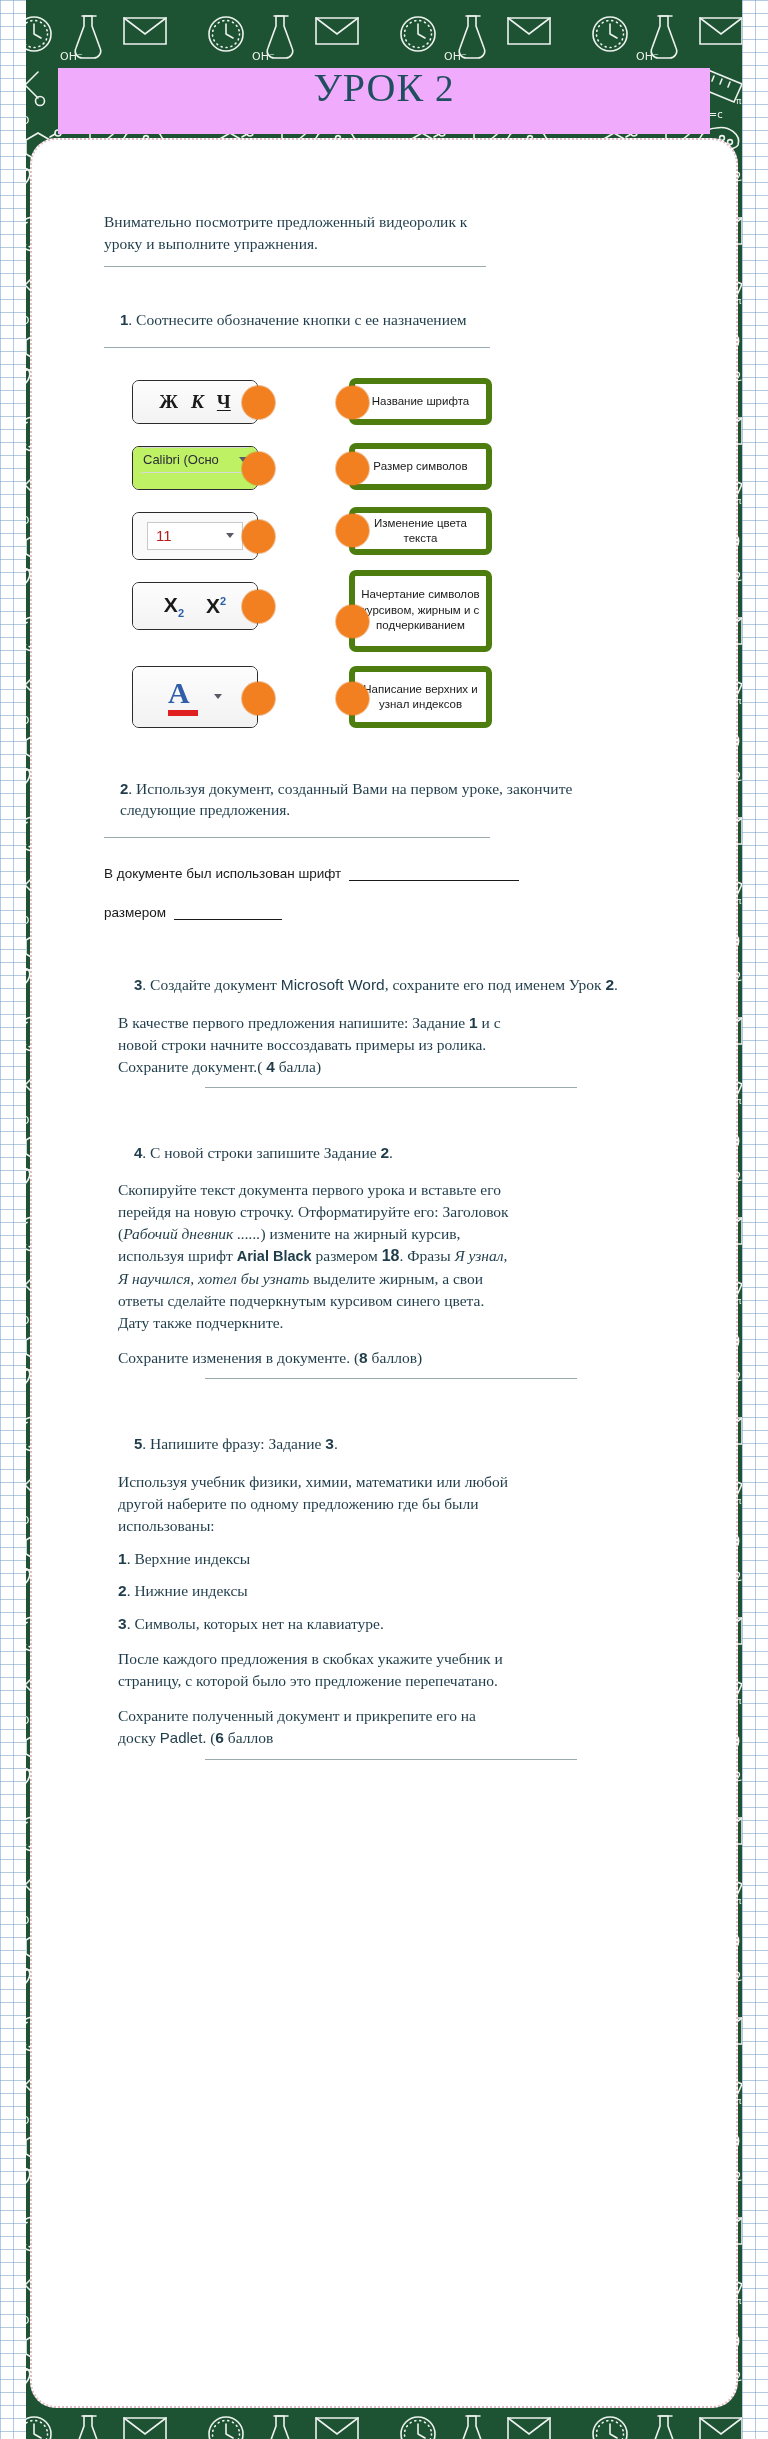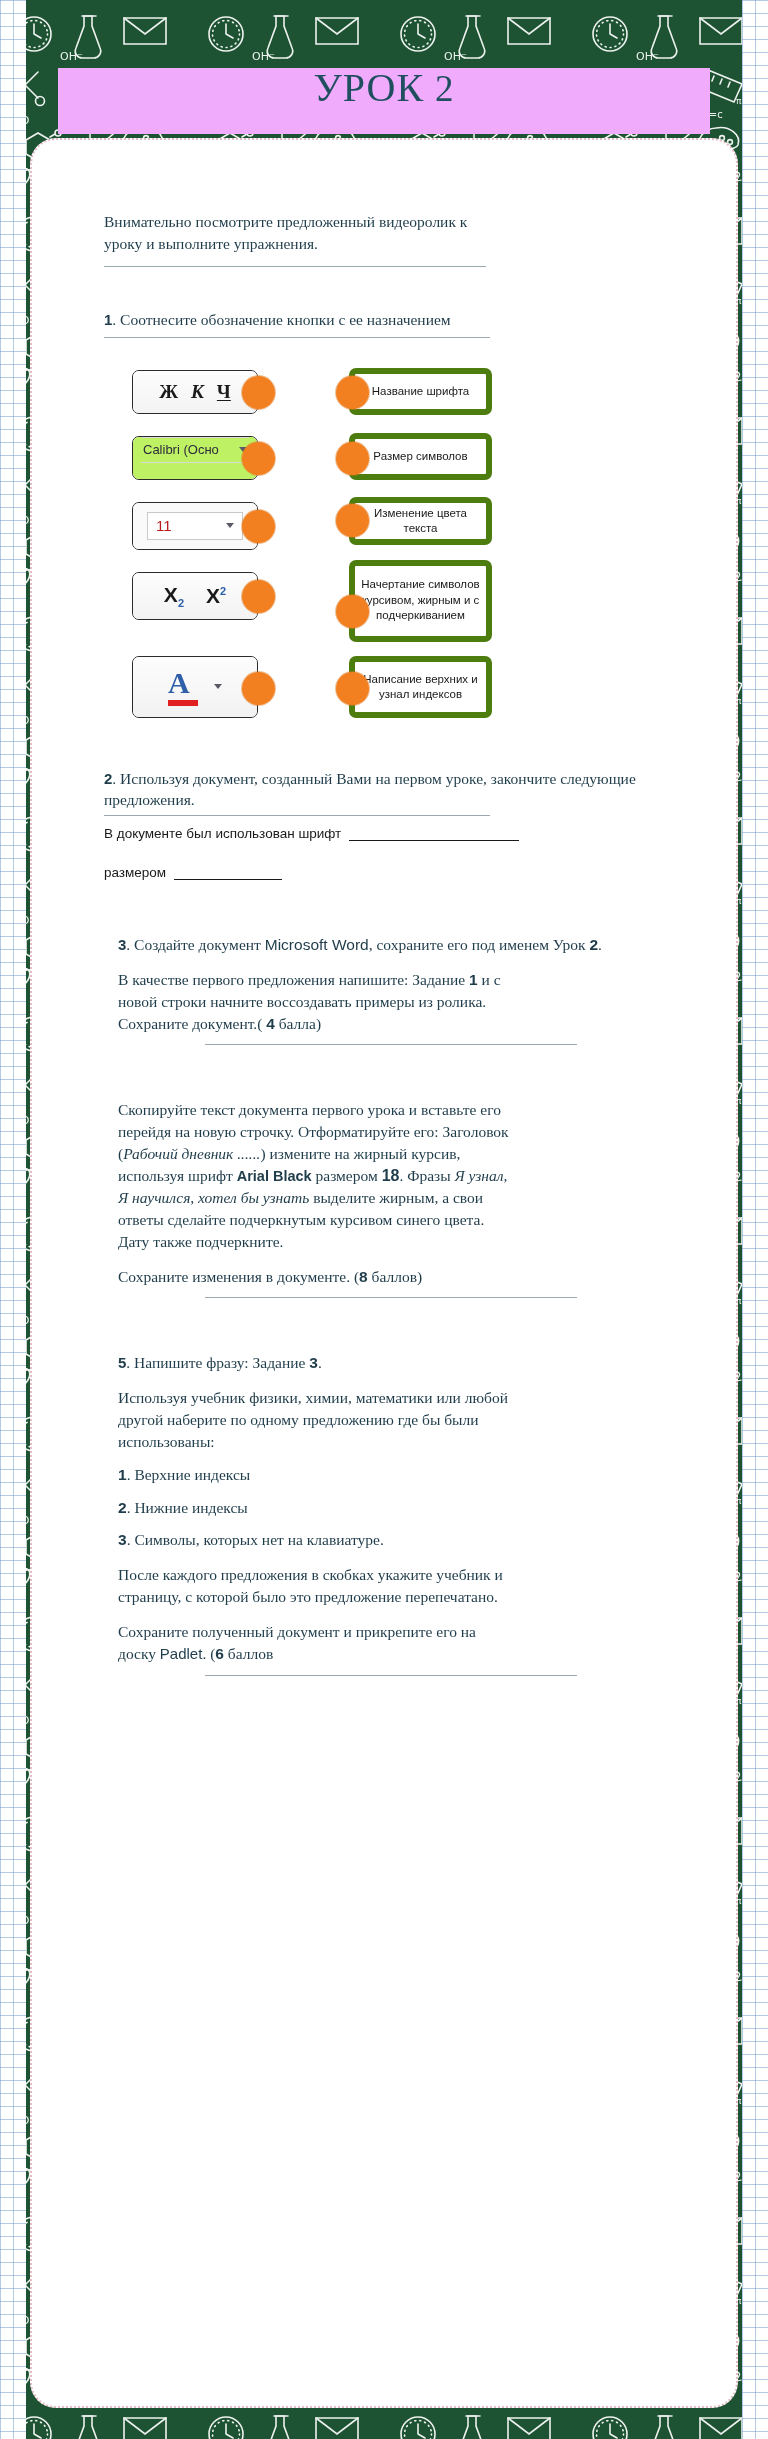--- a/index.html
+++ b/index.html
@@ -94,21 +94,21 @@
     border-top: 1px solid #9aa9ae;
     margin: 6px 0 0 0;
     width: 382px;
   }
   .rule.wide { width: 386px; }
 
   .q-head {
     font-size: 15.5px;
     line-height: 1.4;
     color: #1f3c4a;
-    margin: 0;
+    margin: 16px;
   }
   .q-head .n {
     font-family: "Liberation Sans", "DejaVu Sans", sans-serif;
     font-size: 15px;
     font-weight: 700;
     color: #1f3c4a;
   }
 
   .section { margin-top: 42px; }
 
@@ -402,41 +402,44 @@
 
       </div>
     </div>
 
     <div class="section" style="margin-top:28px;">
       <p class="q-head serif">
         <span class="n">2</span><span>. Используя документ, созданный Вами на первом уроке, закончите следующие предложения.</span>
       </p>
       <hr class="rule wide" style="margin-top:4px;">
 
-      <div class="fill-line" style="margin-top:10px;">
+      <div class="fill-line" style="margin-top:28px;">
         <span>В документе был использован шрифт</span>
         <span class="blank long"></span>
       </div>
       <div class="fill-line" style="margin-top:24px;">
         <span>размером</span>
         <span class="blank short"></span>
       </div>
     </div>
 
     <div class="section" style="margin-top:54px; padding-left:14px;">
       <p class="q-head serif">
         <span class="n">3</span><span>. Создайте документ </span><span class="sans-b" style="font-size:15.5px;">Microsoft Word</span><span>, сохраните его под именем Урок </span><span class="num-sans">2</span><span>.</span>
       </p>
       <p class="p">
         <span>В качестве первого предложения напишите: Задание </span><span class="num-sans">1</span><span> и с новой строки начните воссоздавать примеры из ролика. Сохраните документ.( </span><span class="num-sans">4</span><span> балла)</span>
       </p>
       <hr class="sep" style="width:372px;">
     </div>
 
     <div class="section" style="margin-top:54px; padding-left:14px;">
+      <p class="q-head serif">
+        <span class="n">4</span><span>. С новой строки запишите Задание </span><span class="num-sans">2</span><span>.</span>
+      </p>
       <p class="p">
         <span>Скопируйте текст документа первого урока и вставьте его перейдя на новую строчку. Отформатируйте его: Заголовок (</span><span class="ital">Рабочий дневник ......</span><span>) измените на жирный курсив, используя шрифт </span><span class="sans-bold" style="font-size:14.5px;">Arial Black</span><span> размером </span><span class="num-sans" style="font-size:16px;">18</span><span>. Фразы </span><span class="ital">Я узнал, Я научился, хотел бы узнать</span><span> выделите жирным, а свои ответы сделайте подчеркнутым курсивом синего цвета. Дату также подчеркните.</span>
       </p>
       <p class="p">
         <span> Сохраните изменения в документе. (</span><span class="num-sans">8</span><span> баллов)</span>
       </p>
       <hr class="sep" style="width:372px;">
     </div>
 
     <div class="section" style="margin-top:54px; padding-left:14px;">

